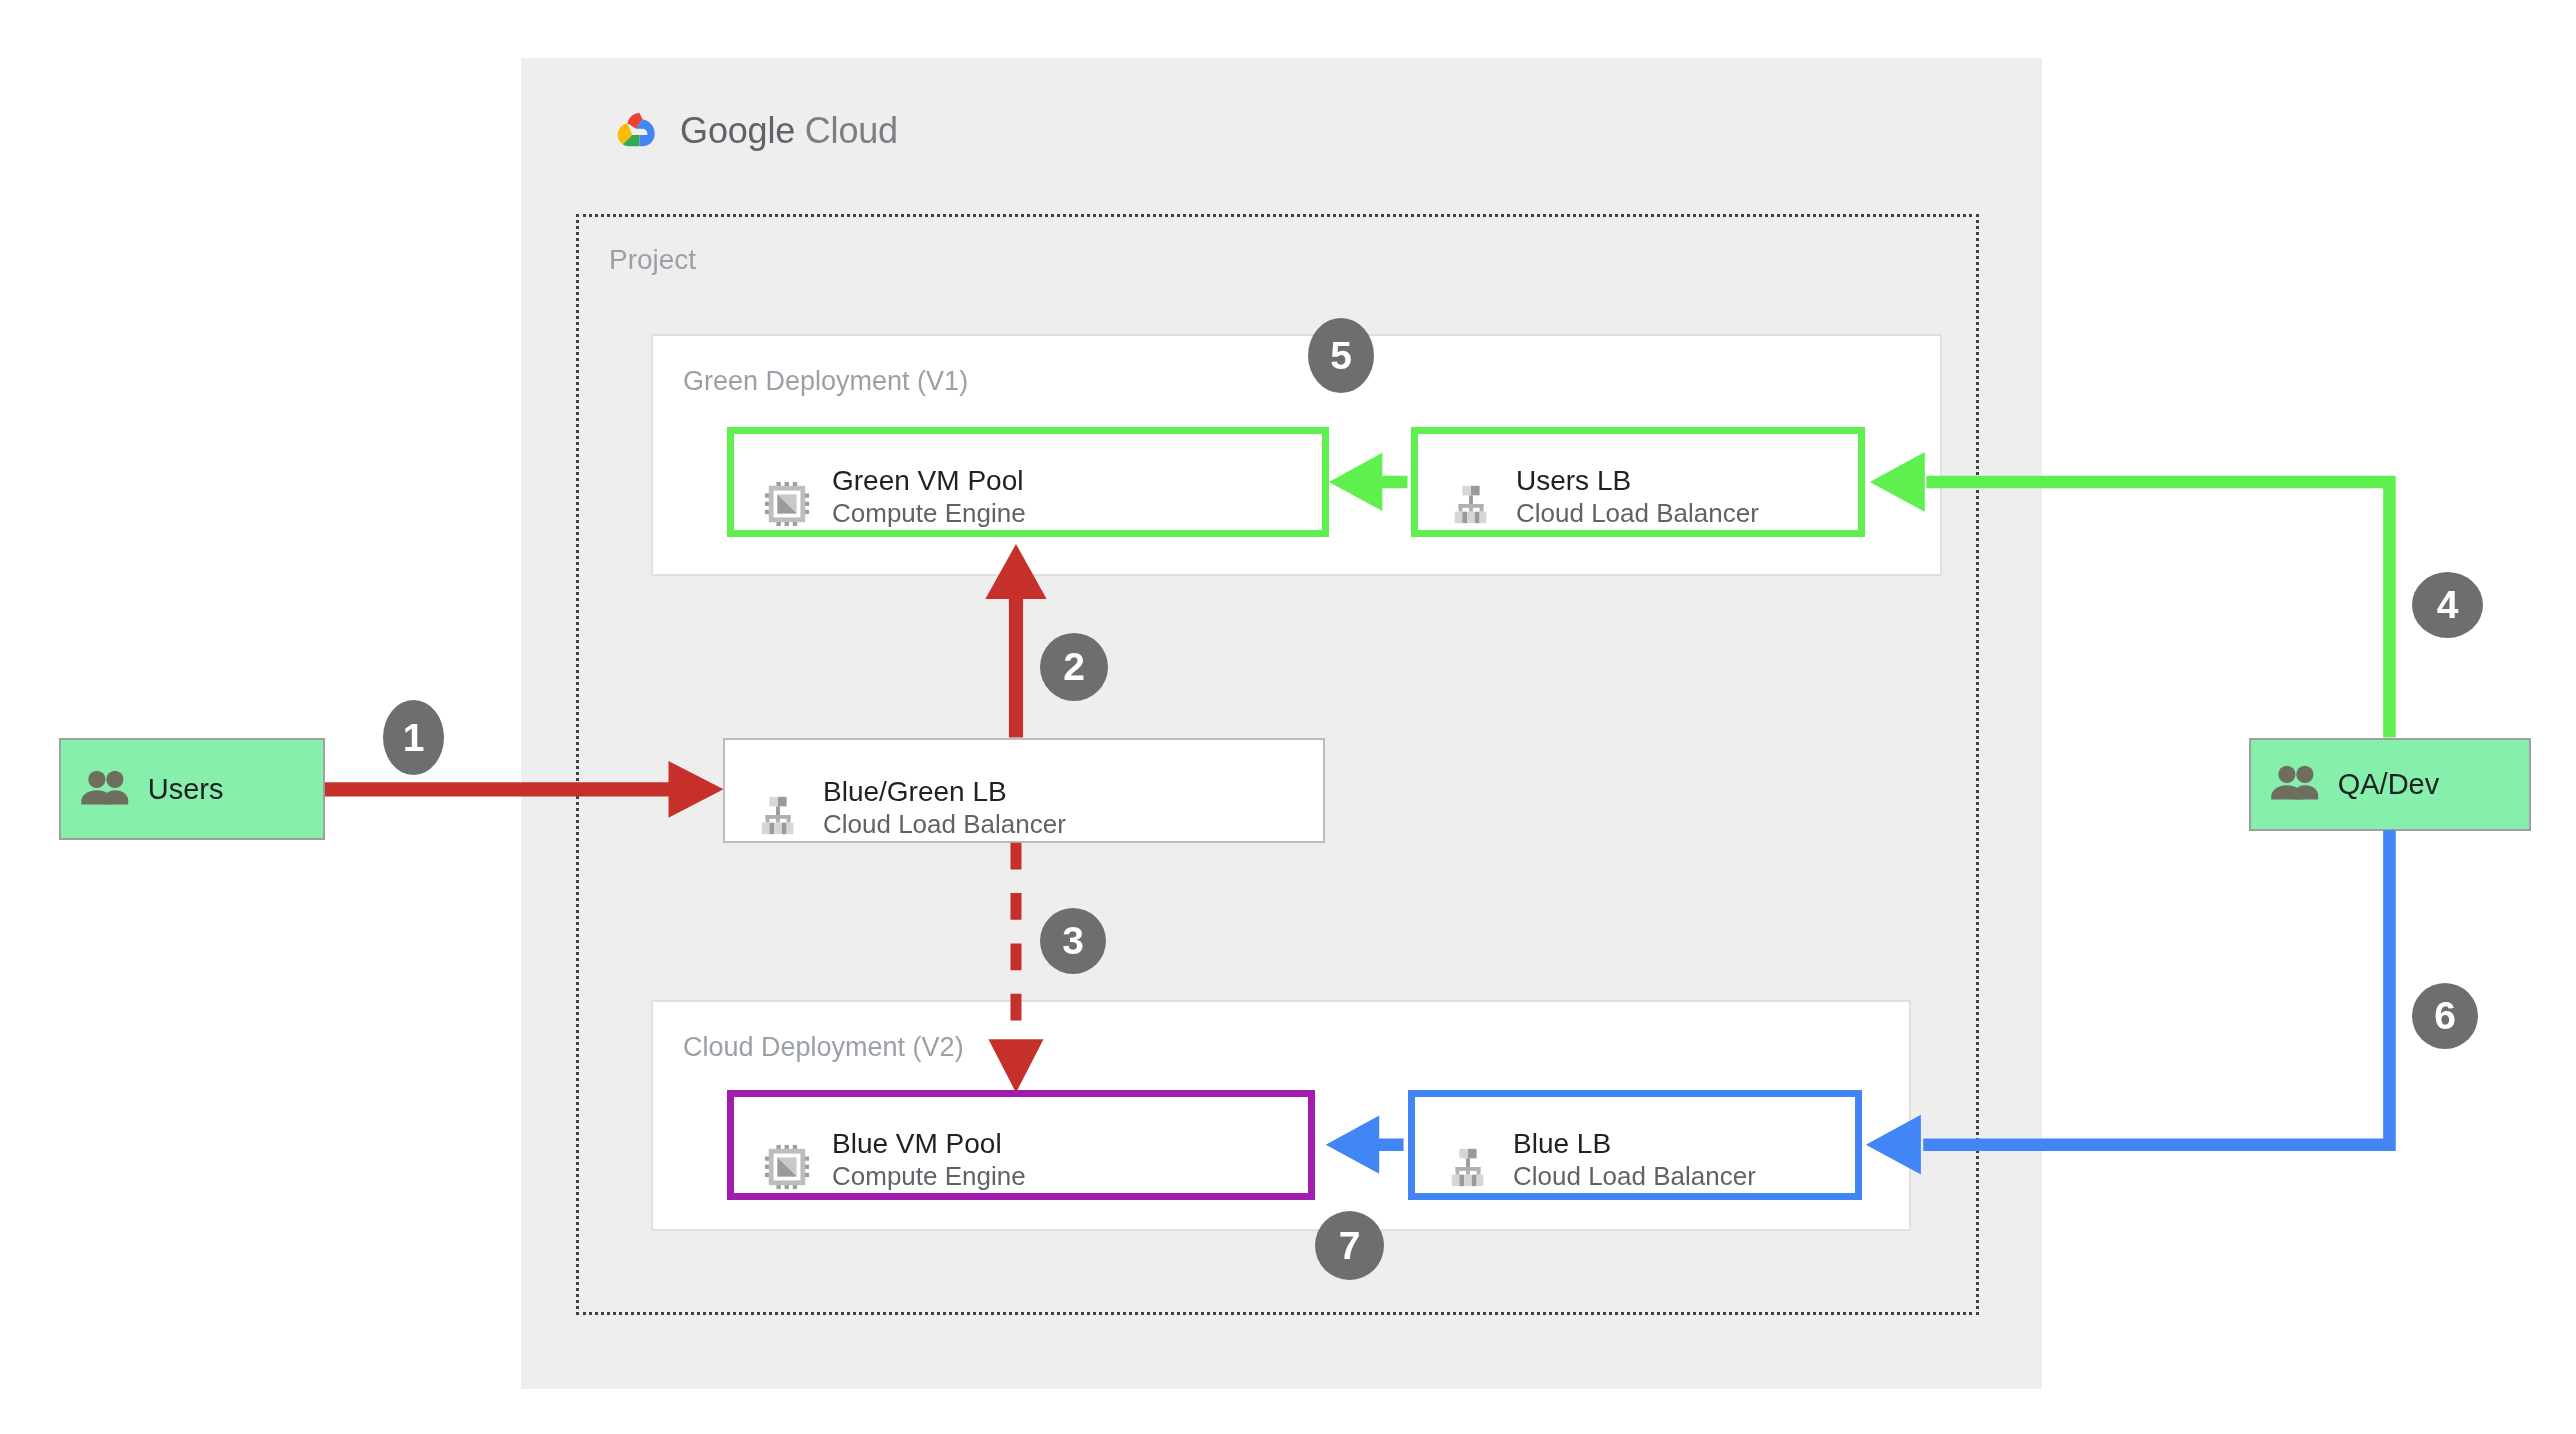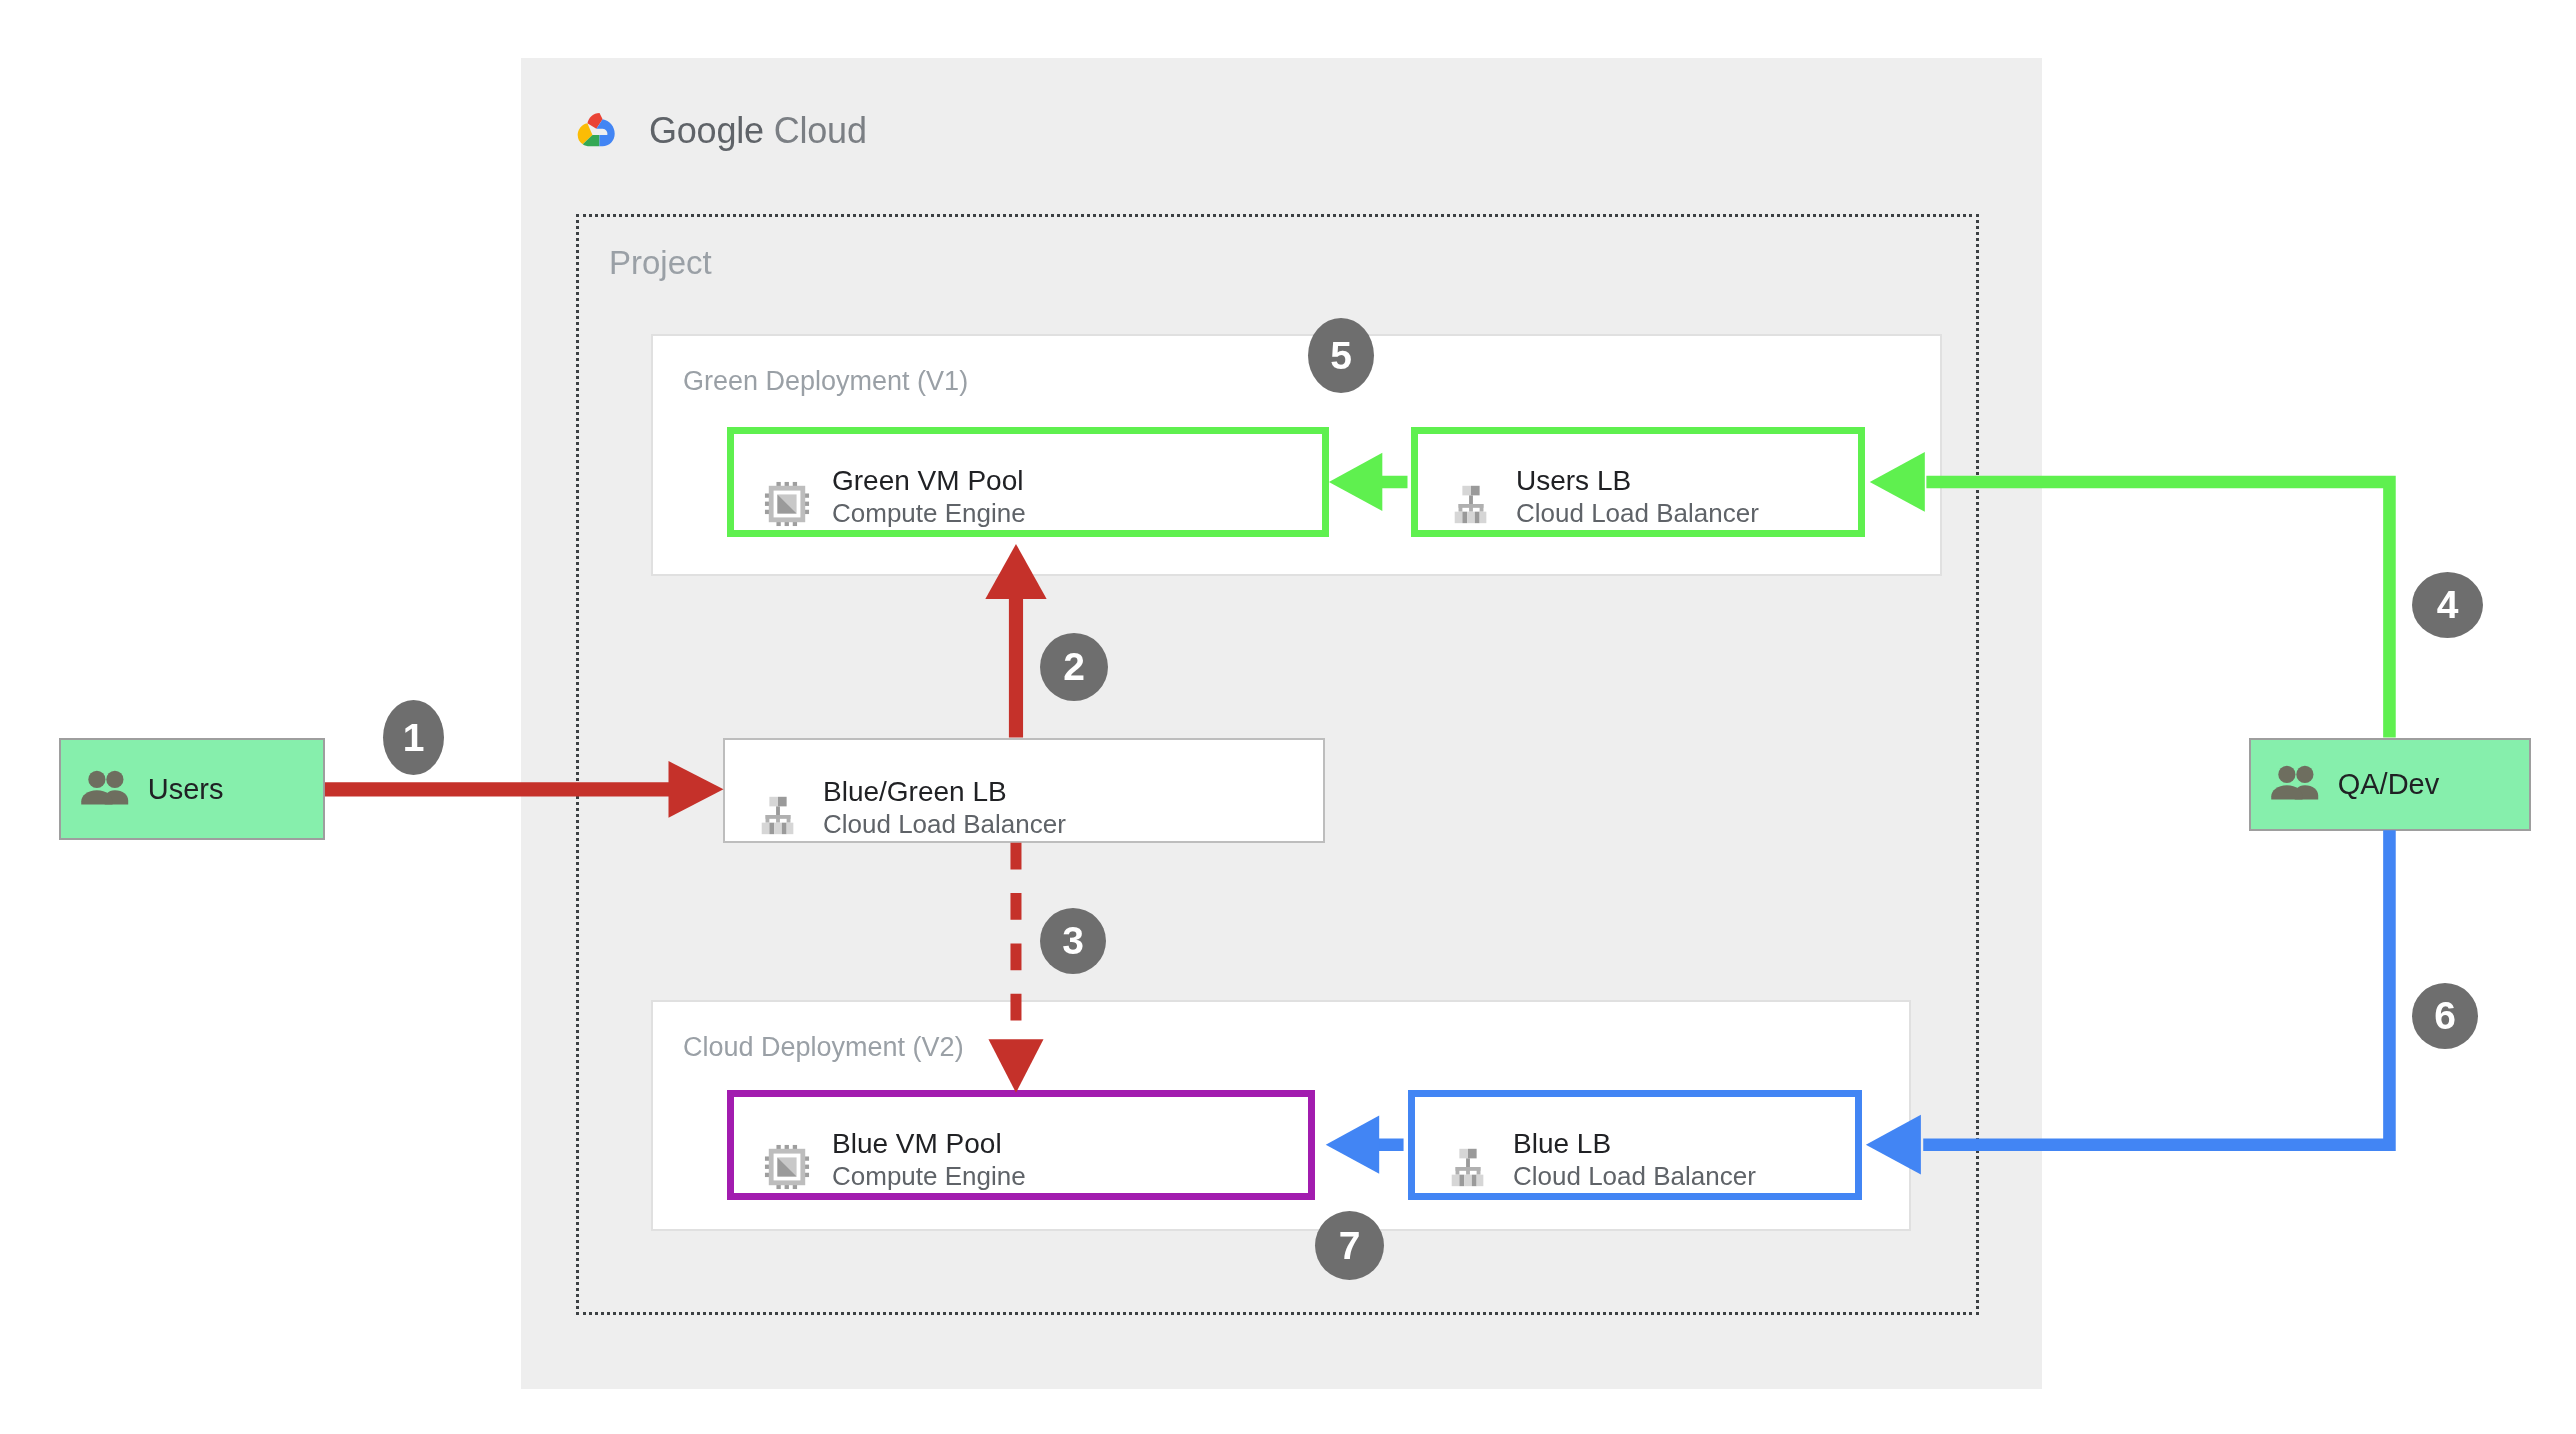--- a/index.html
+++ b/index.html
@@ -2,28 +2,28 @@
 <html style="font-size:12.6px"><head>
 <meta charset="utf-8">
 <style>
   html,body{margin:0;padding:0;background:#ffffff;}
   body{width:2576px;height:1434px;position:relative;overflow:hidden;
        font-family:"Liberation Sans","DejaVu Sans",sans-serif;}
   .abs{position:absolute;box-sizing:border-box;}
 
   
   #gcp-panel{left:521px;top:58px;width:1521px;height:1331px;background:#eeeeee;}
-  #gcp-logo-row{left:576px;top:101px;width:362px;height:60px;display:flex;align-items:center;gap:26px;}
+  #gcp-logo-row{left:576px;top:101px;width:362px;height:60px;display:flex;align-items:center;gap:17px;justify-content:center;}
   #gcp-wordmark{font-size:36px;color:#5f6368;letter-spacing:-0.2px;white-space:nowrap;}
   #gcp-wordmark .light{color:#7b7f84;}
 
   
   #project-box{left:576px;top:214px;width:1403px;height:1101px;
                border:3.9px dotted #3c4043;}
-  #project-label{left:609px;top:244px;font-size:33px;color:#9aa0a6;}
+  #project-label{left:609px;top:244px;font-size:28px;color:#9aa0a6;}
 
   
   .deploy-group{background:#ffffff;border:2.4px solid #e0e0e0;}
   #green-group{left:651px;top:334px;width:1291px;height:242px;}
   #blue-group{left:651px;top:1000px;width:1260px;height:231px;}
   .deploy-label{font-size:27px;color:#9aa0a6;white-space:nowrap;}
   #green-label{left:683px;top:366px;}
   #blue-label{left:683px;top:1032px;}
 
   

